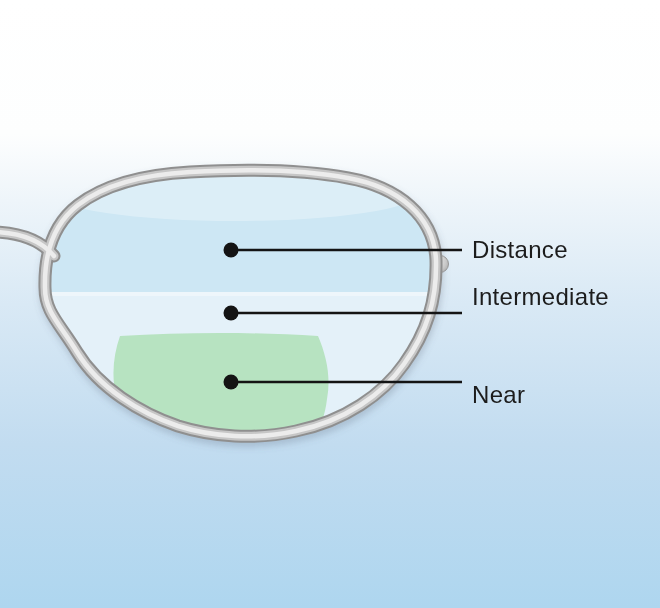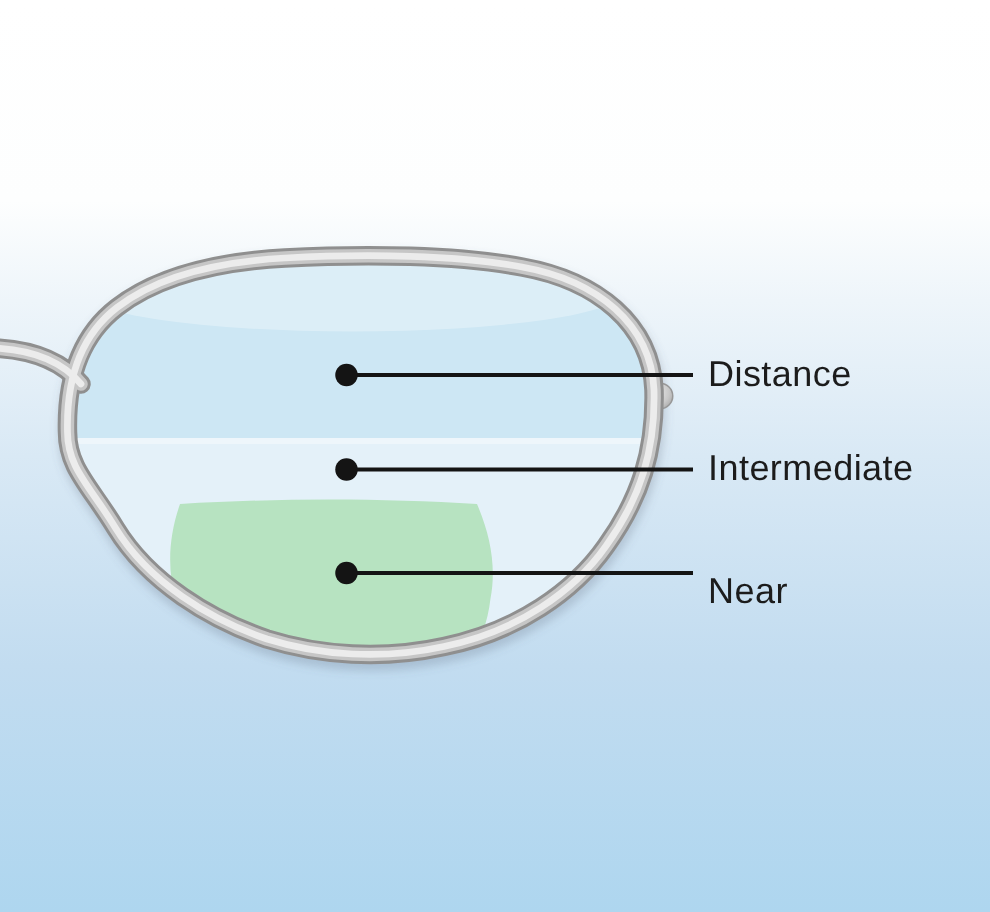--- a/index.html
+++ b/index.html
@@ -148,15 +148,15 @@
       <line x1="231" y1="250" x2="462" y2="250" stroke-width="2.6" stroke="#141414"></line>
       <line x1="231" y1="313" x2="462" y2="313" stroke-width="2.6" stroke="#141414"></line>
       <line x1="231" y1="382" x2="462" y2="382" stroke-width="2.6" stroke="#141414"></line>
       <circle cx="231" cy="250" r="7.5" fill="#141414"></circle>
       <circle cx="231" cy="313" r="7.5" fill="#141414"></circle>
       <circle cx="231" cy="382" r="7.5" fill="#141414"></circle>
     </g>
   </svg>
 
   <div class="zone-label" style="top:250px">Distance</div>
-  <div class="zone-label" style="top:313px">Intermediate</div>
+  <div class="zone-label" style="top:297px">Intermediate</div>
   <div class="zone-label" style="top:395px">Near</div>
 </div>
 
 </body></html>

